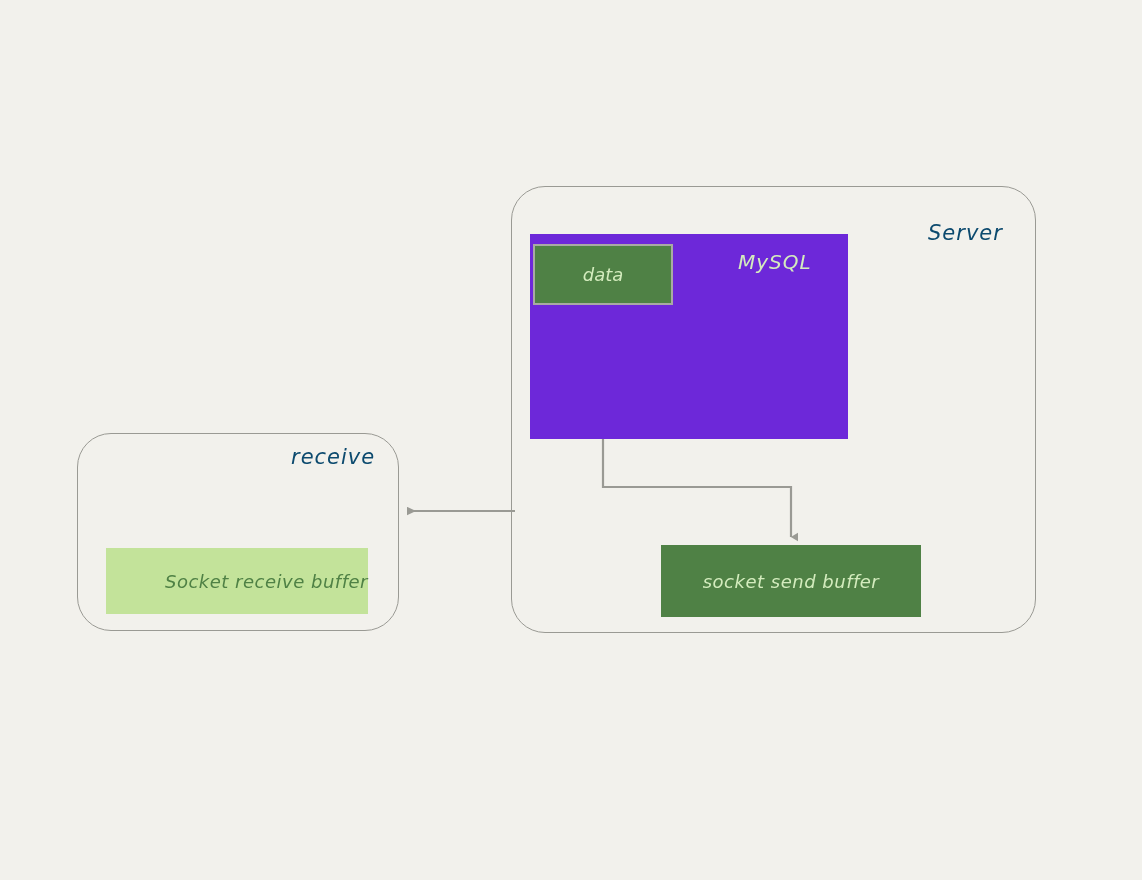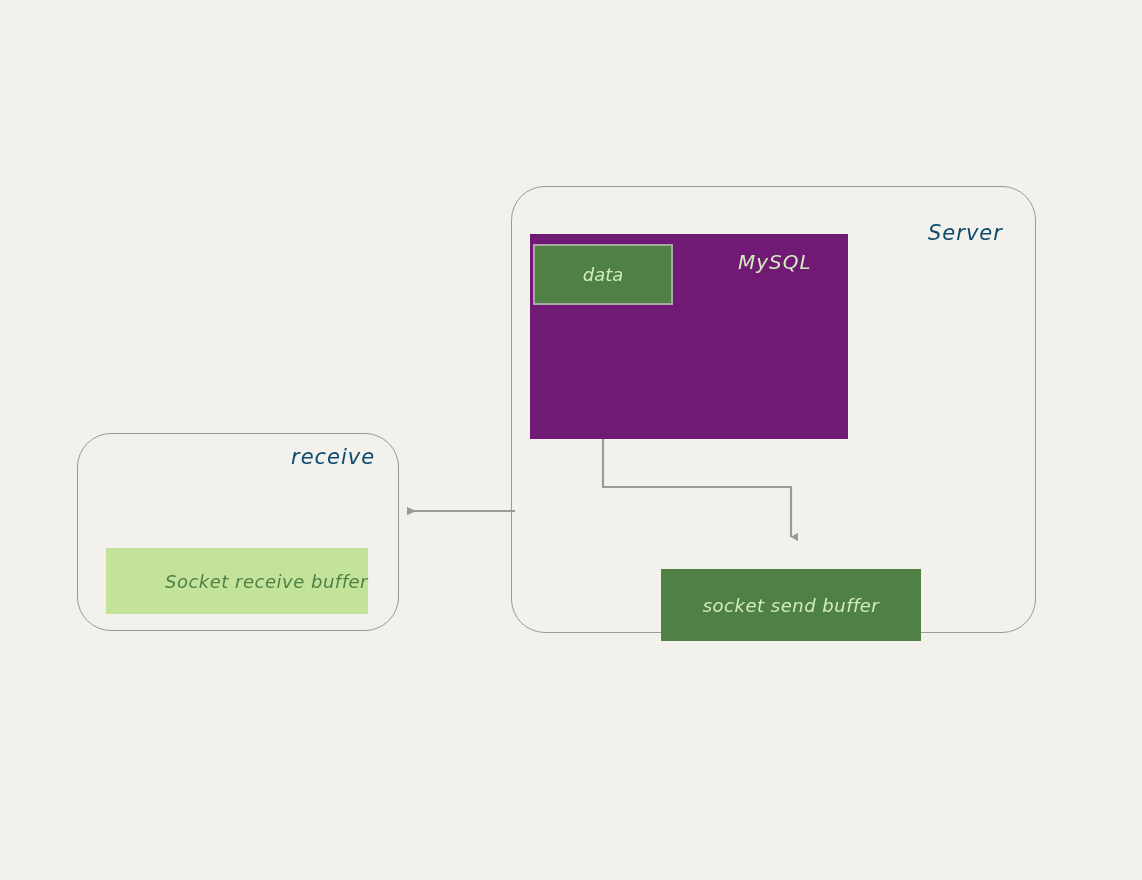--- a/index.html
+++ b/index.html
@@ -71,21 +71,21 @@
   .box-text {
     font-family: "DejaVu Sans", sans-serif;
     font-style: italic;
     white-space: nowrap;
   }
   #mysql-region {
     left: 530px;
     top: 234px;
     width: 318px;
     height: 205px;
-    background: #701a75;
+    background: #6d28d9;
     display: block;
   }
   #mysql-label {
     position: absolute;
     left: 208px;
     top: 16px;
     font-size: 20px;
     color: #d4ecbe;
     letter-spacing: 1px;
   }
@@ -108,21 +108,21 @@
     height: 53px;
     background: #4f8145;
     border: 2px solid #a9a9a4;
   }
   #netbuffer-box .box-text {
     font-size: 18px;
     color: #d4ecbe;
   }
   #send-buffer-box {
     left: 661px;
-    top: 569px;
+    top: 545px;
     width: 260px;
     height: 72px;
     background: #4f8145;
   }
   #send-buffer-box .box-text {
     font-size: 18px;
     color: #d4ecbe;
     letter-spacing: 0.5px;
   }
   #receive-buffer-box {

